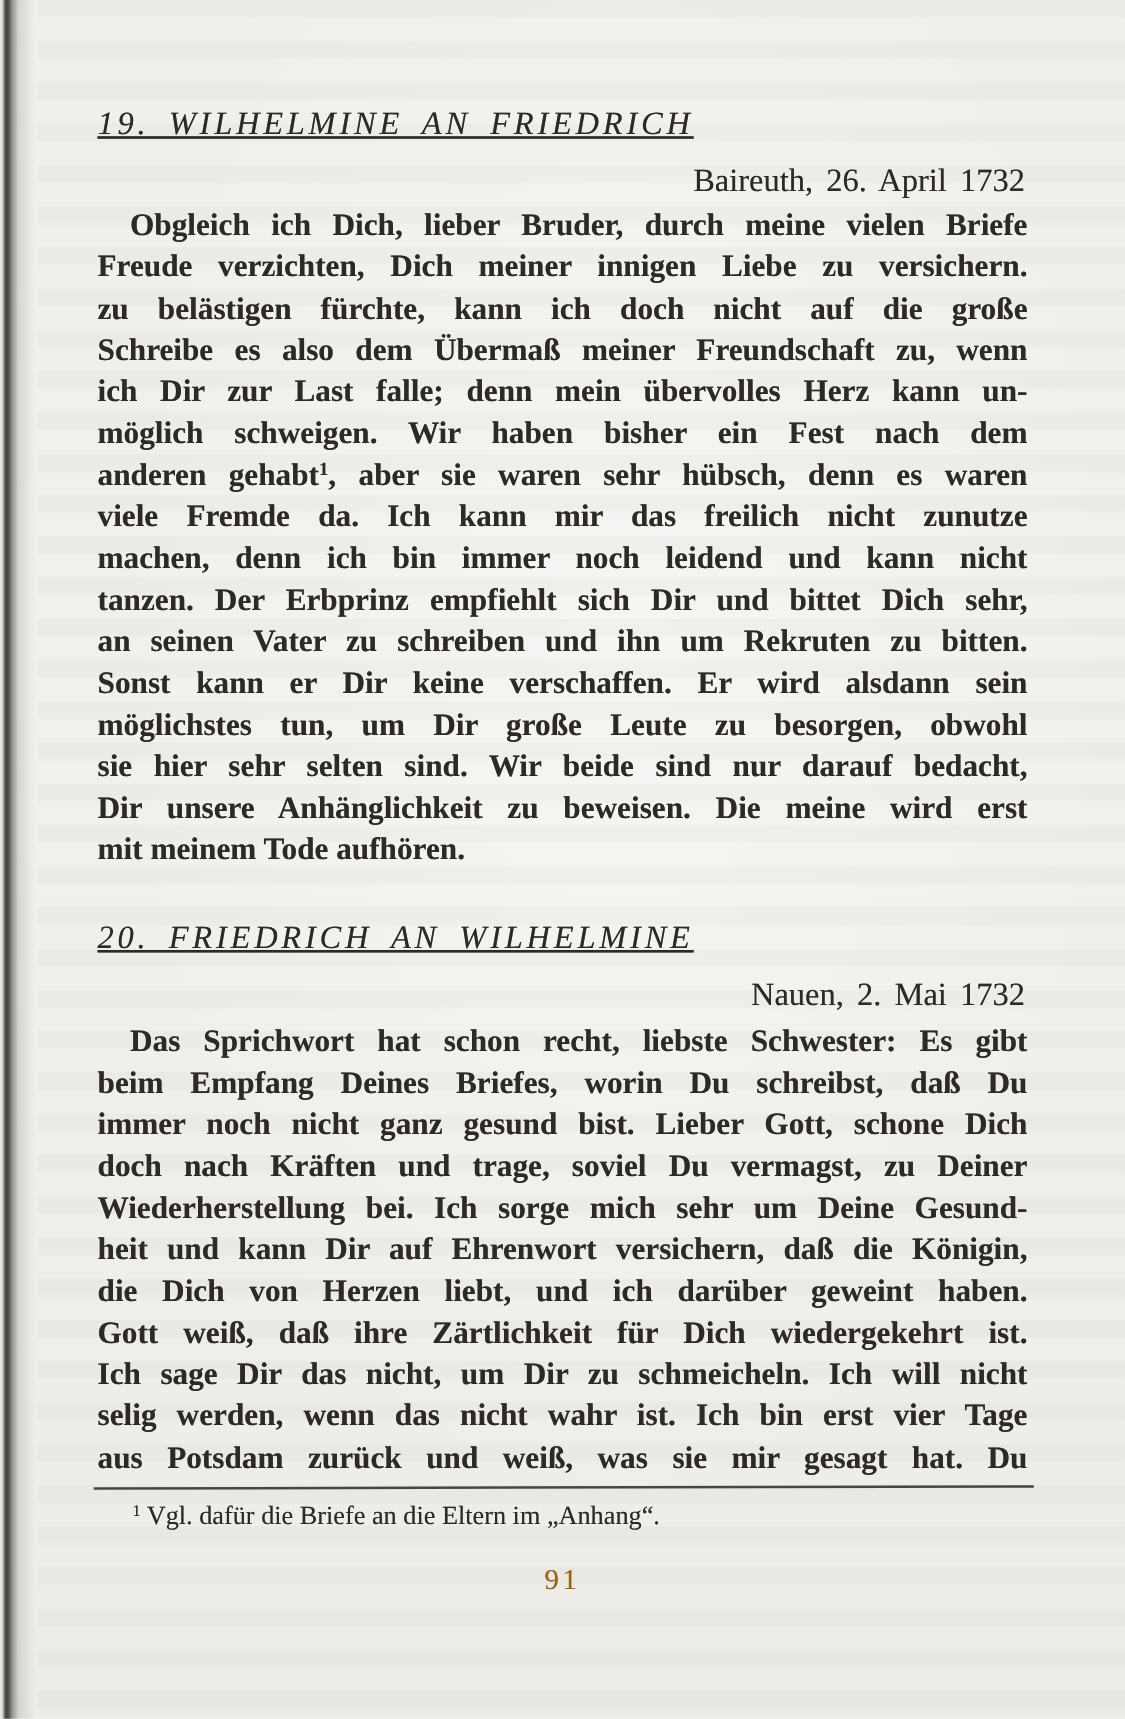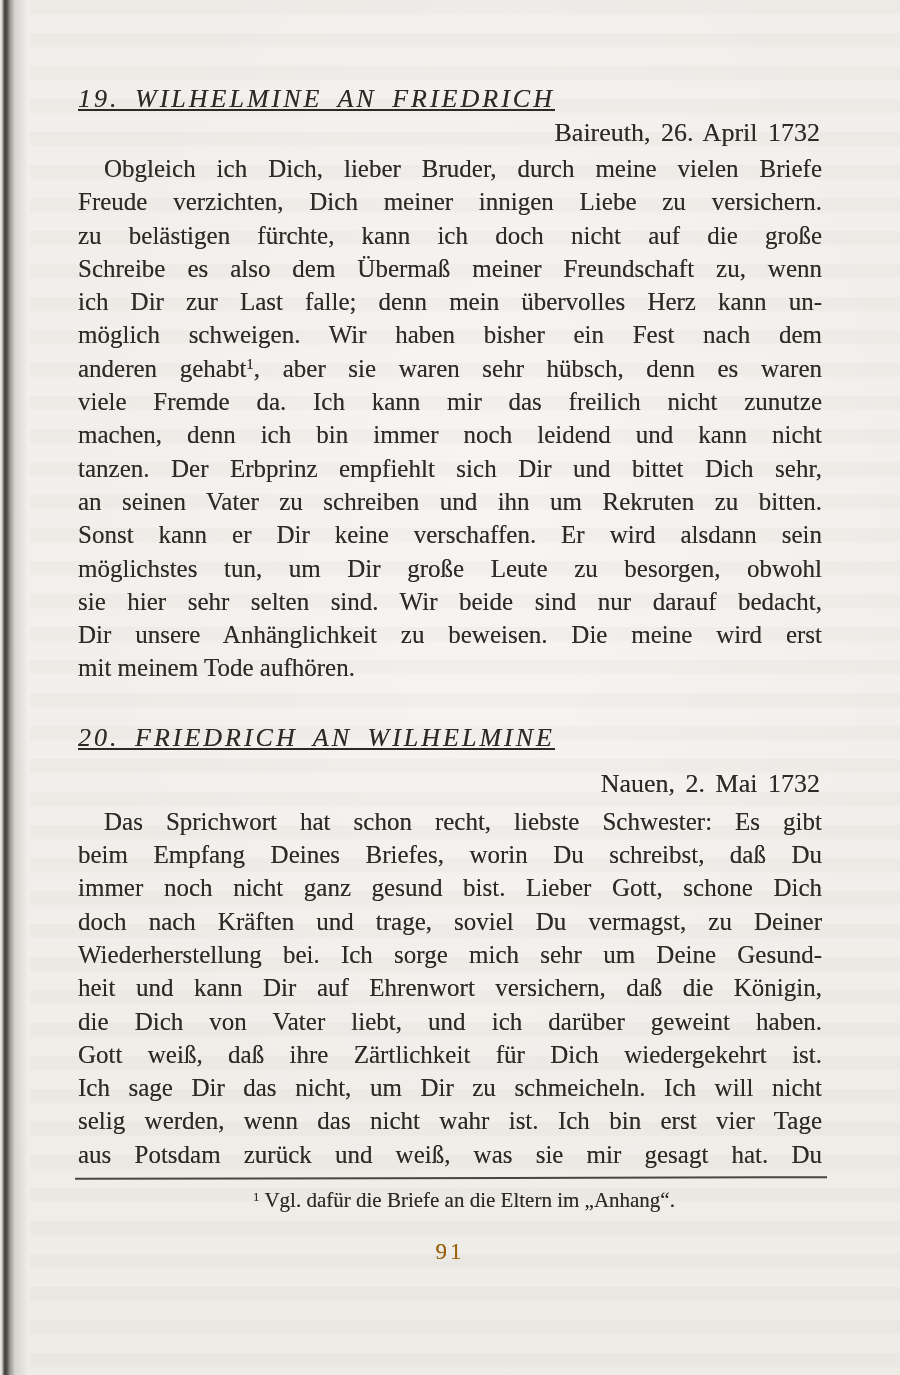--- a/index.html
+++ b/index.html
@@ -34,43 +34,43 @@
   .heading {
     margin: 0; font-size: 26px; line-height: 30px;
     font-style: italic; font-weight: 500; letter-spacing: 3px;
     word-spacing: 6px;
     text-decoration: underline;
   }
   .heading.first { margin-top: 84px; }
   .heading.second { margin-top: 38px; }
   .dateline {
     font-size: 26px; line-height: 30px; text-align: right;
-    margin-top: 4px; padding-right: 2px; word-spacing: 4px;
+    margin-top: 16px; padding-right: 2px; word-spacing: 4px;
   }
   .dateline.second { margin-top: 16px; }
-  .para { margin-top: 4px; }
+  .para { margin-top: 4px; font-weight: bold; }
   .para.second { margin-top: 6px; }
   .bline {
     font-size: 25px; line-height: 33.3px; height: 33.3px;
     text-align: justify; text-align-last: justify;
     overflow: hidden;
   }
   .bline.indent { text-indent: 26px; }
   .bline.lastline { text-align-last: left; }
   sup.noteref {
     font-size: 15px; line-height: 0; vertical-align: 8px;
   }
   .footrule {
     margin-top: 6px; margin-left: -3px; width: 752px; height: 0;
     border-top: 2px solid #48463f;
     transform: rotate(-0.12deg);
   }
   .footnote {
     margin-top: 8px; font-size: 21px; line-height: 26px;
-    text-indent: 28px; text-align: center;
+    text-indent: 28px; text-align: left;
   }
   .footnote sup { font-size: 13px; vertical-align: 6px; line-height: 0; }
   .pagenum {
     margin-top: 26px; font-size: 23px; letter-spacing: 3px;
     text-align: center; color: #a16207;
   }
 </style>
 </head>
 <body>
 
@@ -104,21 +104,21 @@
   <h2 class="heading second">20. FRIEDRICH AN WILHELMINE</h2>
   <div class="dateline second">Nauen, 2. Mai 1732</div>
 
   <div class="para second">
     <div class="bline indent">Das Sprichwort hat schon recht, liebste Schwester: Es gibt</div>
     <div class="bline">beim Empfang Deines Briefes, worin Du schreibst, daß Du</div>
     <div class="bline">immer noch nicht ganz gesund bist. Lieber Gott, schone Dich</div>
     <div class="bline">doch nach Kräften und trage, soviel Du vermagst, zu Deiner</div>
     <div class="bline">Wiederherstellung bei. Ich sorge mich sehr um Deine Gesund-</div>
     <div class="bline">heit und kann Dir auf Ehrenwort versichern, daß die Königin,</div>
-    <div class="bline">die Dich von Vater liebt, und ich darüber geweint haben.</div>
+    <div class="bline">die Dich von Herzen liebt, und ich darüber geweint haben.</div>
     <div class="bline">Gott weiß, daß ihre Zärtlichkeit für Dich wiedergekehrt ist.</div>
     <div class="bline">Ich sage Dir das nicht, um Dir zu schmeicheln. Ich will nicht</div>
     <div class="bline">selig werden, wenn das nicht wahr ist. Ich bin erst vier Tage</div>
     <div class="bline">aus Potsdam zurück und weiß, was sie mir gesagt hat. Du</div>
   </div>
 
   <div class="footrule"></div>
   <div class="footnote"><sup>1</sup> <span>Vgl. dafür die Briefe an die Eltern im „Anhang“.</span></div>
 
   <div class="pagenum">91</div>

